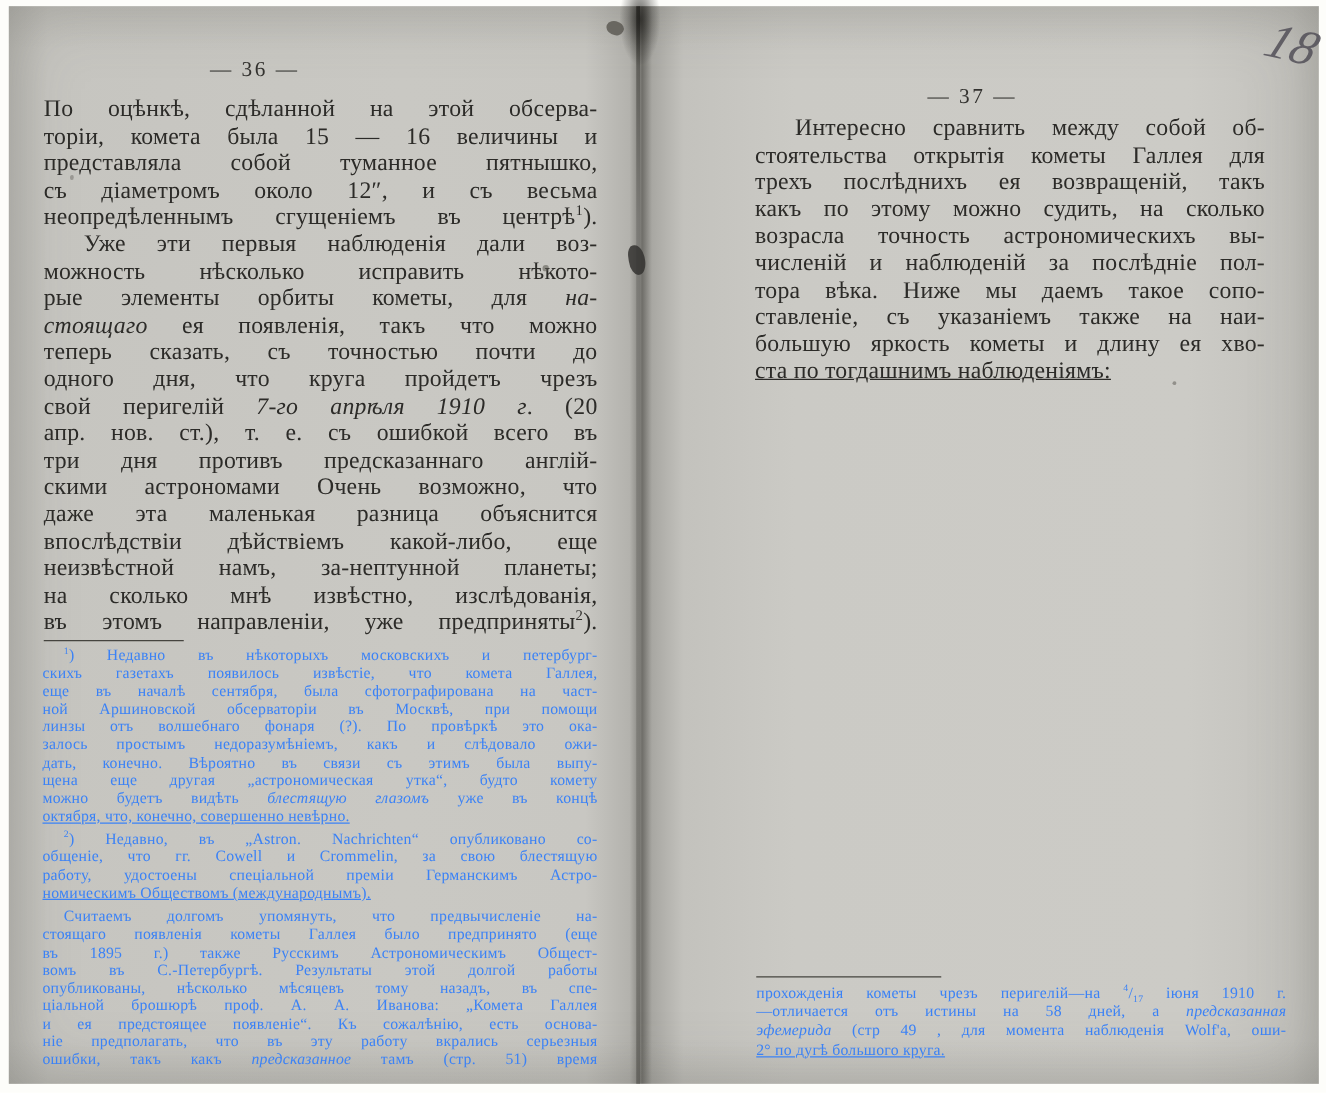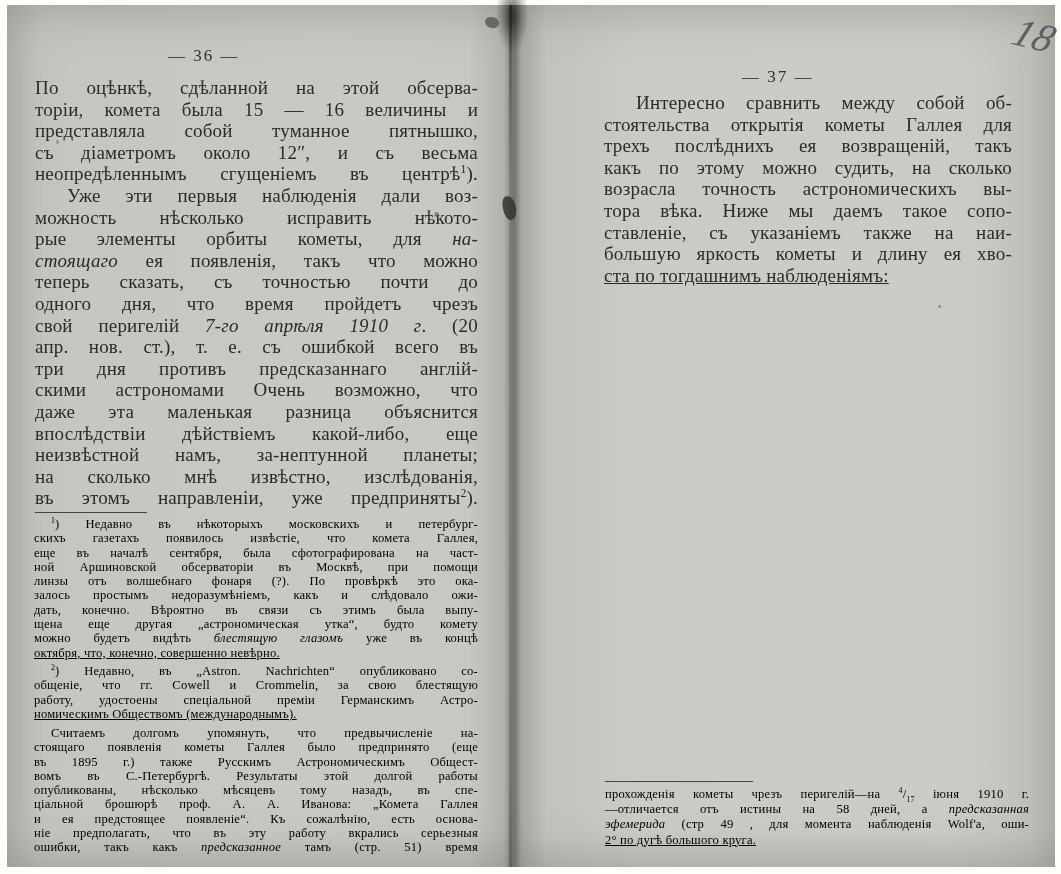--- a/index.html
+++ b/index.html
@@ -35,21 +35,21 @@
   .hdr-right { left:742px; top:67px; }
   .body-lines { position:absolute; }
   .body-lines .line {
     text-align:justify; text-align-last:justify;
     white-space:normal; letter-spacing:.2px;
   }
   .body-lines .line.end { text-align-last:left;text-decoration:underline; }
   .main-text { font-size:19px; }
   .main-text .line { line-height:21.6px; height:21.6px; }
   .main-text .line.indent { text-indent:32px; }
-  .fn-text { font-size:12.6px; color:#000000; }
+  .fn-text { font-size:12.6px; color:#3b82f6; }
   .fn-text .line { line-height:14.3px; height:14.3px; }
   .fn-text .line.indent { text-indent:17px; }
   .fn-right .line { line-height:15.2px; height:15.2px; }
   .it { font-style:italic; }
   sup { font-size:.62em; vertical-align:super; line-height:0; }
   sub { font-size:.62em; vertical-align:sub; line-height:0; }
   .fn-sep { position:absolute; height:0; border-top:1.4px solid #45443f; }
   .sep-left { left:35px; top:512px; width:112px; }
   .sep-right { left:605px; top:781px; width:148px; }
   .handwritten {
@@ -77,21 +77,21 @@
       <div class="line">По оцѣнкѣ, сдѣланной на этой обсерва-</div>
       <div class="line">торіи, комета была 15 — 16 величины и</div>
       <div class="line">представляла собой туманное пятнышко,</div>
       <div class="line">съ діаметромъ около 12″, и съ весьма</div>
       <div class="line">неопредѣленнымъ сгущеніемъ въ центрѣ<sup>1</sup>).</div>
       <div class="line indent">Уже эти первыя наблюденія дали воз-</div>
       <div class="line">можность нѣсколько исправить нѣкото-</div>
       <div class="line">рые элементы орбиты кометы, для <span class="it">на-</span></div>
       <div class="line"><span class="it">стоящаго</span> ея появленія, такъ что можно</div>
       <div class="line">теперь сказать, съ точностью почти до</div>
-      <div class="line">одного дня, что время пройдетъ чрезъ</div>
+      <div class="line">одного дня, что круга пройдетъ чрезъ</div>
       <div class="line">свой перигелій <span class="it">7-го апрѣля 1910 г</span>. (20</div>
       <div class="line">апр. нов. ст.), т. е. съ ошибкой всего въ</div>
       <div class="line">три дня противъ предсказаннаго англій-</div>
       <div class="line">скими астрономами Очень возможно, что</div>
       <div class="line">даже эта маленькая разница объяснится</div>
       <div class="line">впослѣдствіи дѣйствіемъ какой-либо, еще</div>
       <div class="line">неизвѣстной намъ, за-нептунной планеты;</div>
       <div class="line">на сколько мнѣ извѣстно, изслѣдованія,</div>
       <div class="line">въ этомъ направленіи, уже предприняты<sup>2</sup>).</div>
     </div>
@@ -127,20 +127,21 @@
       <div class="line">ошибки, такъ какъ <span class="it">предсказанное</span> тамъ (стр. 51) время</div>
     </div>
 
   <div class="page-header hdr-right">—  37  —</div>
   <div class="body-lines main-text" style="left:604px; top:92px; width:408px;">
       <div class="line indent">Интересно сравнить между собой об-</div>
       <div class="line">стоятельства открытія кометы Галлея для</div>
       <div class="line">трехъ послѣднихъ ея возвращеній, такъ</div>
       <div class="line">какъ по этому можно судить, на сколько</div>
       <div class="line">возрасла точность астрономическихъ вы-</div>
+      <div class="line">численій и наблюденій за послѣдніе пол-</div>
       <div class="line">тора вѣка. Ниже мы даемъ такое сопо-</div>
       <div class="line">ставленіе, съ указаніемъ также на наи-</div>
       <div class="line">большую яркость кометы и длину ея хво-</div>
       <div class="line end">ста по тогдашнимъ наблюденіямъ:</div>
     </div>
 
   <div class="fn-sep sep-right"></div>
   <div class="body-lines fn-text fn-right" style="left:605px; top:787px; width:424px;">
       <div class="line">прохожденія кометы чрезъ перигелій—на <sup>4</sup>/<sub>17</sub> іюня 1910 г.</div>
       <div class="line">—отличается отъ истины на 58 дней, а <span class="it">предсказанная</span></div>

